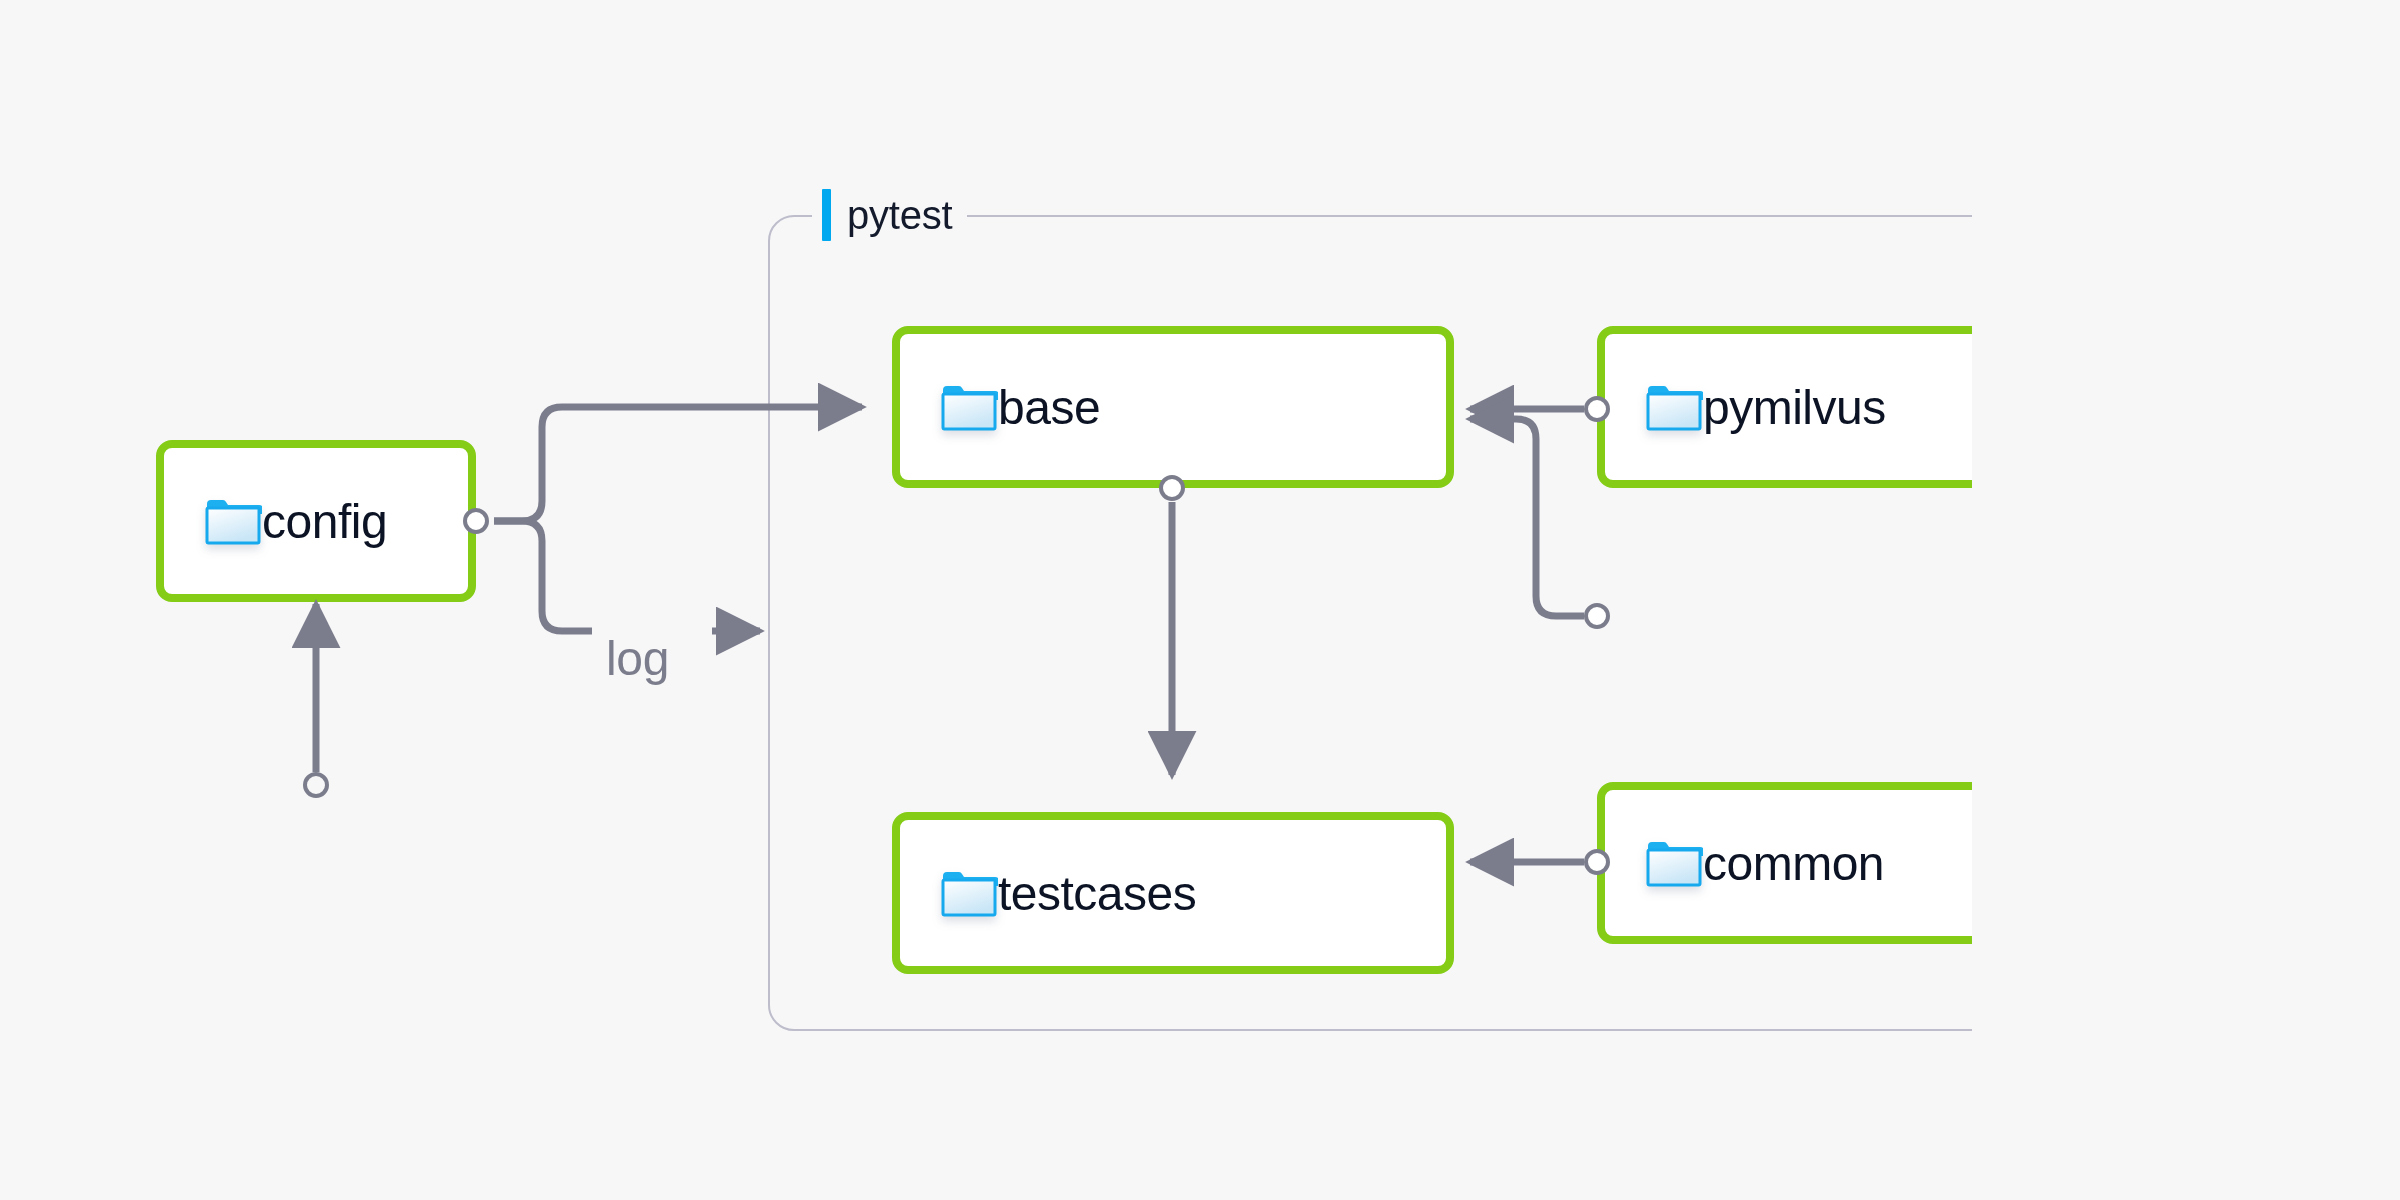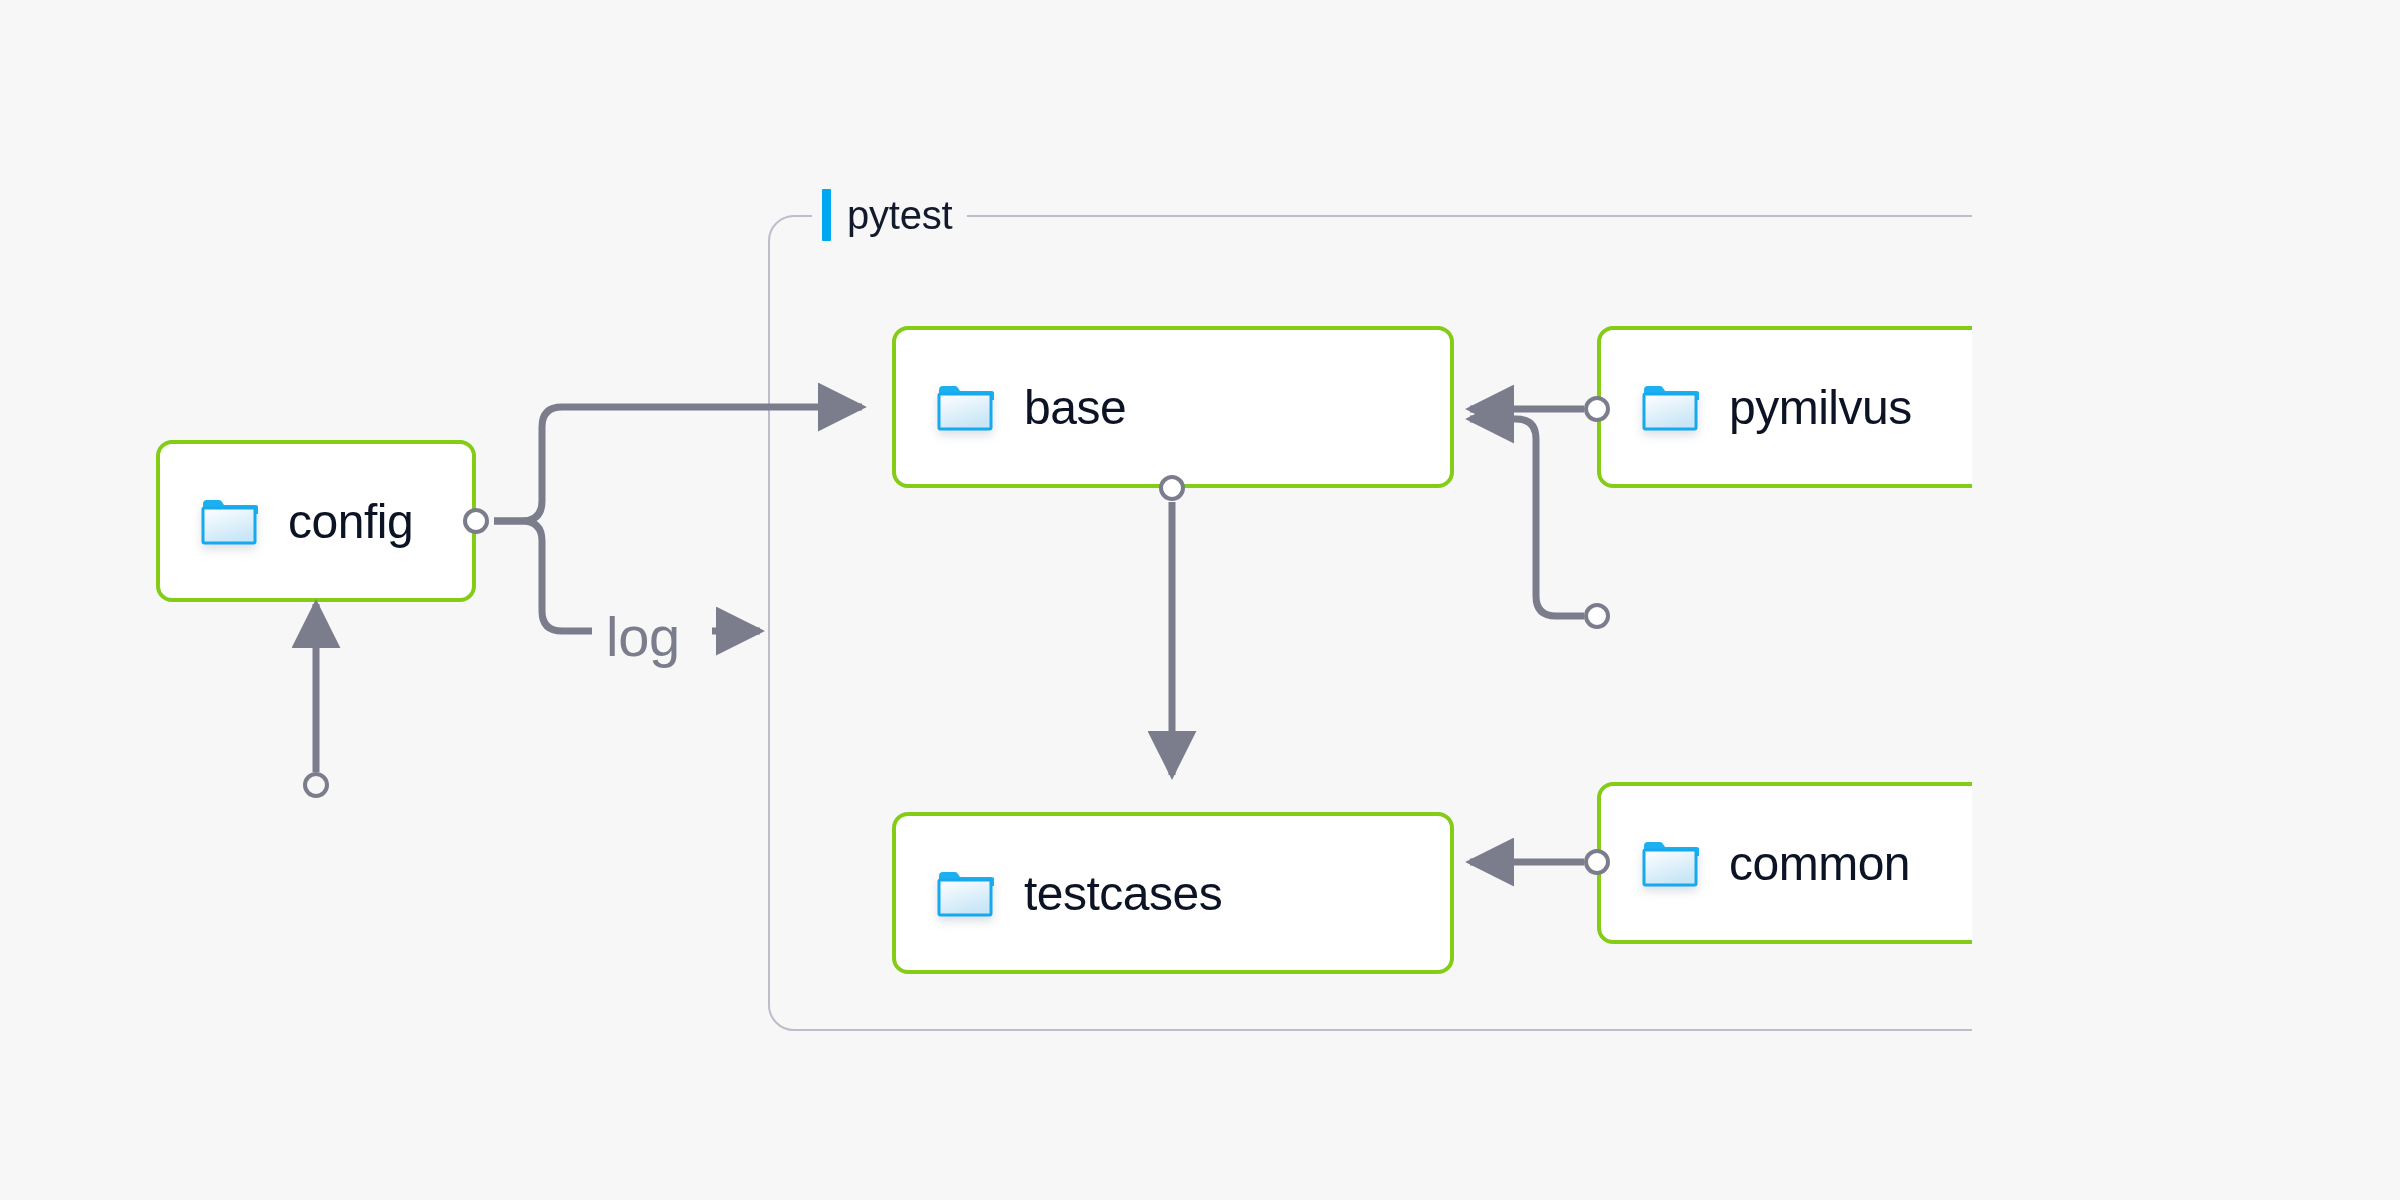--- a/index.html
+++ b/index.html
@@ -45,27 +45,26 @@
     font-size: 40px;
     color: #131a2b;
     letter-spacing: -0.2px;
     white-space: nowrap;
   }
 
   
   .node {
     position: absolute;
     background: #ffffff;
-    border: 4px solid #84cc16;
+    border: 8px solid #84cc16;
     border-radius: 16px;
     box-sizing: border-box;
     display: flex;
     align-items: center;
     padding-left: 40px;
-    gap: 30px;
   }
   .node-label {
     font-size: 48px;
     color: #0b1324;
     letter-spacing: -0.5px;
     white-space: nowrap;
   }
 
   
   .folder-icon {
@@ -96,27 +95,28 @@
     left: 0; top: 0;
     width: 2400px;
     height: 1200px;
     pointer-events: none;
     z-index: 3;
   }
 
   
   .edge-label {
     position: absolute;
-    font-size: 56px;
+    font-size: 48px;
     color: #7b7d8c;
     letter-spacing: -0.3px;
     white-space: nowrap;
     background: #f7f7f8;
     padding: 0 8px;
     z-index: 5;
+    margin-top: 27px;
   }
 </style>
 </head>
 <body>
 
 <div id="stage">
 
   <div class="group-box" style="left:768px; top:215px; width:1480px; height:816px;"></div>
 
   <div class="group-title" style="left:812px; top:187px;">

